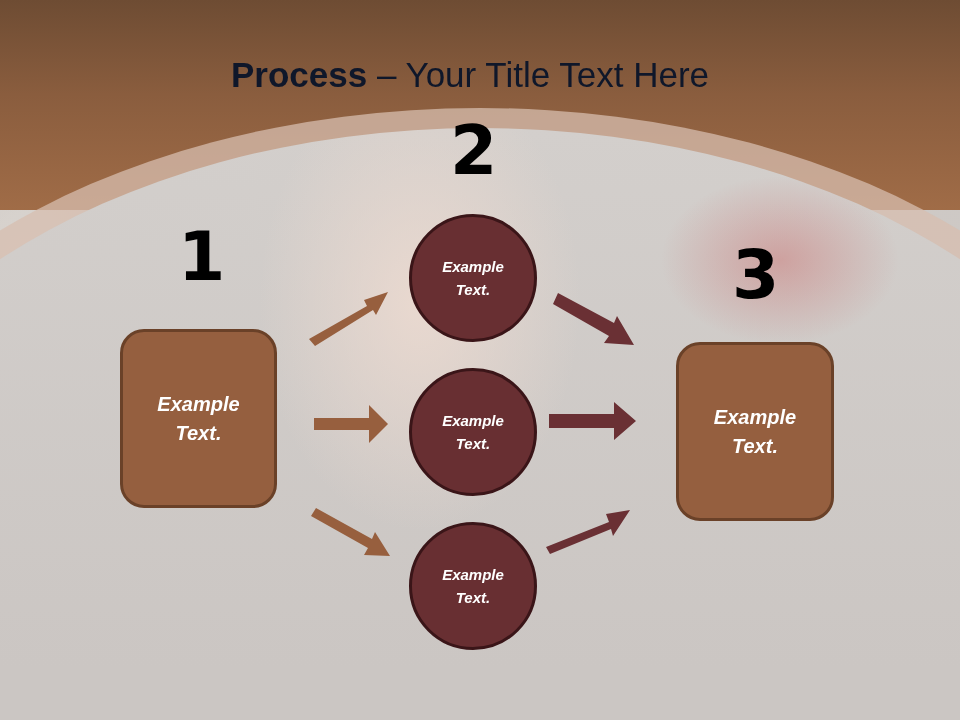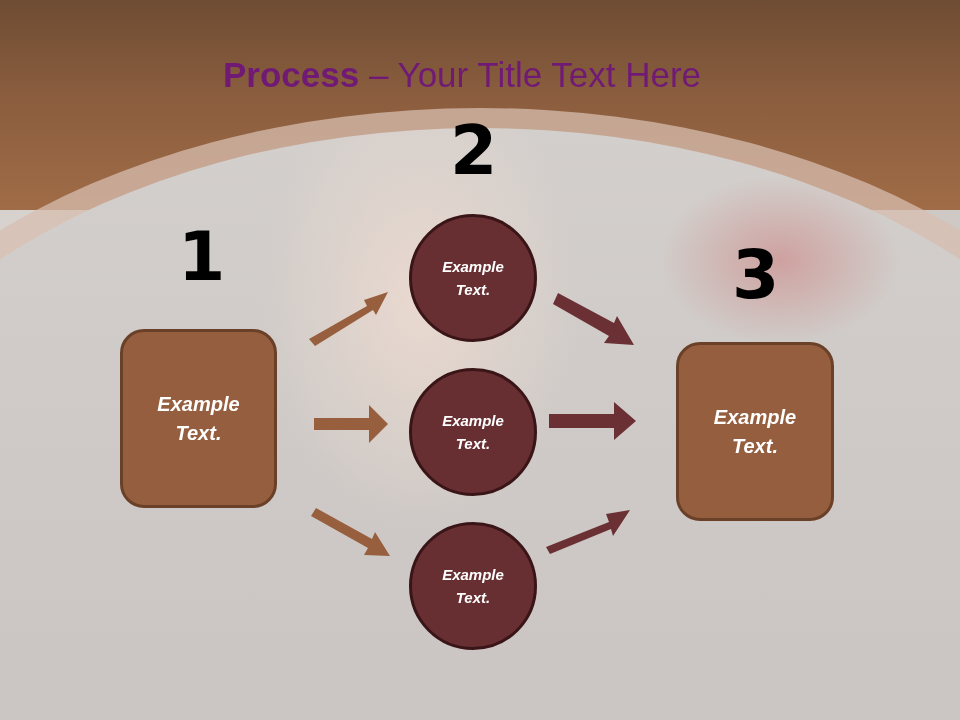--- a/index.html
+++ b/index.html
@@ -18,22 +18,22 @@
   .header { position: absolute; left: 0; top: 0; width: 960px; height: 210px;
     background: linear-gradient(180deg, #6e4c33 0%, #8a5d3e 45%, #a06c47 100%); }
   .arc-band { position: absolute; left: -220px; top: 108px; width: 1400px; height: 900px;
     border-radius: 50%; background: rgba(215,190,175,0.75); }
   .arc-inner { position: absolute; left: -200px; top: 128px; width: 1360px; height: 900px;
     border-radius: 50%;
     background:
       radial-gradient(ellipse 170px 120px at 980px 132px, rgba(200,80,80,0.35), rgba(200,80,80,0) 70%),
       radial-gradient(ellipse 230px 330px at 620px 172px, rgba(236,218,208,0.9), rgba(236,218,208,0) 70%),
       linear-gradient(180deg, #d3cfcc 0%, #cbc6c3 60%); }
-  .title { position: absolute; left: 0; top: 50px; width: 924px; text-align: center;
-    color: #701a75; font-size: 35px; line-height: 50px; }
+  .title { position: absolute; left: 8px; top: 50px; width: 924px; text-align: center;
+    color: #0f172a; font-size: 35px; line-height: 50px; }
   .title b { font-weight: bold; }
   .num { position: absolute; font-weight: bold; color: #000; font-size: 68px; line-height: 70px;
     font-family: "DejaVu Sans", sans-serif; }
   .box { position: absolute; background: #955f3f; border: 3px solid #6a4128; border-radius: 24px;
     box-sizing: border-box; display: flex; align-items: center; justify-content: center;
     text-align: center; color: #fff; font-style: italic; font-weight: bold; font-size: 20px; line-height: 29px; }
   .circle { position: absolute; width: 128px; height: 128px; border-radius: 50%;
     background: #682f32; border: 3px solid #3a1518; box-sizing: border-box;
     display: flex; align-items: center; justify-content: center; text-align: center;
     color: #fff; font-style: italic; font-weight: bold; font-size: 15px; line-height: 23px; }

